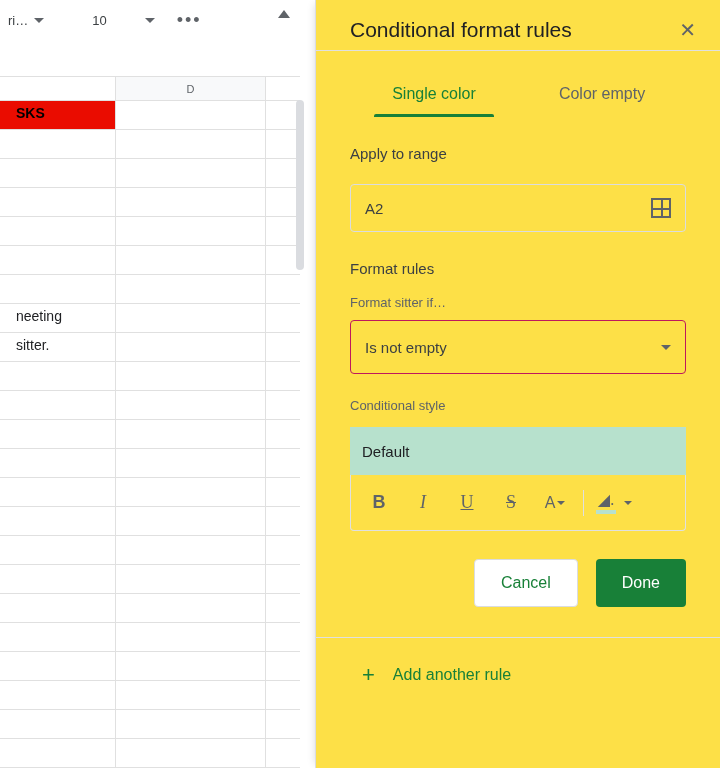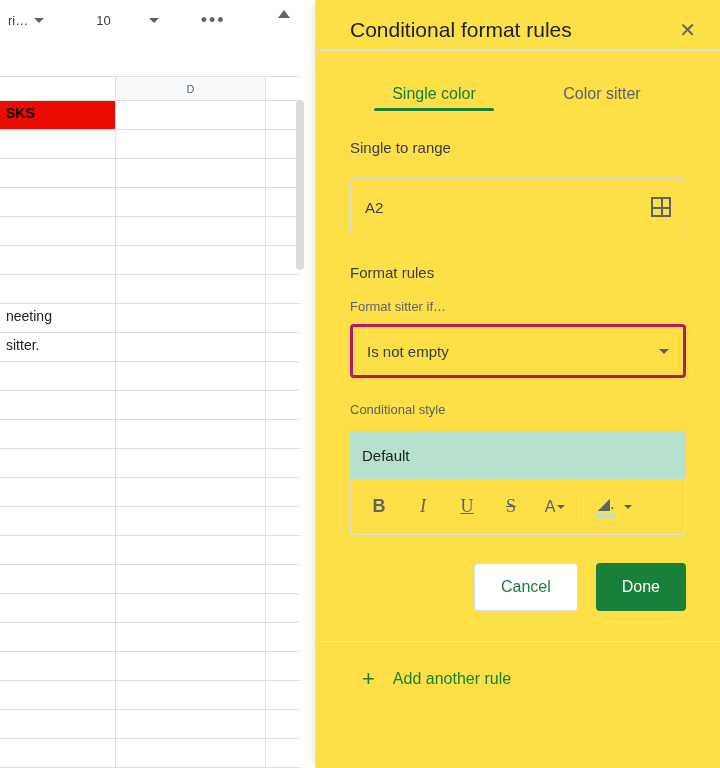--- a/index.html
+++ b/index.html
@@ -14,53 +14,53 @@
     overflow: hidden;
     position: relative;
   }
   
   .toolbar {
     position: absolute;
     top: 0; left: 0;
     height: 40px;
     display: flex;
     align-items: center;
-    gap: 20px;
+    gap: 0;
     padding-left: 4px;
   }
   .tb-item { display:flex; align-items:center; color:#3c4043; }
   .font-dd { display:flex; align-items:center; gap:6px; padding:0 4px; }
   .font-dd .txt { font-size:13px; color:#3c4043; }
   .caret-down {
     width:0; height:0; border-left:5px solid transparent; border-right:5px solid transparent;
     border-top:5px solid #5f6368;
   }
   .font-size-box {
     display:flex; align-items:center; gap:10px; padding:0 8px;
-    color:#3c4043; font-size:13px; margin-left:20px;
+    color:#3c4043; font-size:13px; margin-left:36px;
   }
   .more-dots { font-size:18px; color:#5f6368; letter-spacing:2px; margin-left:14px; }
   .chev-up {
     position:absolute; right:430px; top:10px;
     width:0; height:0; border-left:6px solid transparent; border-right:6px solid transparent;
     border-bottom:8px solid #5f6368;
   }
   
   .sheet {
     position:absolute;
     top:76px; left:0;
     width:300px;
     border-top:1px solid #e0e0e0;
   }
   .col-hdr-row { height:24px; display:flex; border-bottom:1px solid #e0e0e0; background:#fff; }
   .col-hdr-row .ch-blank { width:116px; border-right:1px solid #e0e0e0; }
   .col-hdr { width:150px; text-align:center; font-size:11px; color:#5f6368;
     border-right:1px solid #e0e0e0; line-height:24px; background:#f8f9fa;}
   .grid-row { height:29px; display:flex; border-bottom:1px solid #e0e0e0; }
-  .cellA { width:116px; border-right:1px solid #e0e0e0; padding:4px 6px; white-space:nowrap; overflow:hidden; }
+  .cellA { width:116px; border-right:1px solid #e0e0e0; padding:4px 16px; white-space:nowrap; overflow:hidden; }
   .cellD { width:150px; border-right:1px solid #e0e0e0; }
   .cellE { flex:1; }
   .row-red .cellA { background:#ea0c00; color:#000; font-weight:700; }
   .scroll-track {
     position:absolute; top:100px; left:296px; width:8px; height:170px;
     background:#dadce0; border-radius:4px;
   }
   
   .panel {
     position:absolute;
@@ -74,50 +74,50 @@
   .panel-inner { padding:0 34px; }
   .panel-header {
     display:flex; align-items:center; justify-content:space-between;
     padding:18px 24px 8px 34px;
   }
   .panel-title { font-size:21px; color:#202124; font-weight:400; }
   .close-x { font-size:20px; color:#5f6368; cursor:pointer; line-height:1; }
   .panel-divider { height:1px; background:#e0e0e0; margin-top:0px; }
   .tabs { display:flex; margin-top:26px; }
   .tab {
-    flex:1; text-align:center; font-size:16px; padding:8px 0 8px;
+    flex:1; text-align:center; font-size:16px; padding:8px 0 14px;
     color:#5f6368; cursor:pointer;
   }
   .tab.active { color:#188038; position:relative; font-weight:500; }
   .tab.active::after {
     content:""; position:absolute; left:50%; transform:translateX(-50%);
     bottom:0; width:120px; height:3px; background:#188038; border-radius:2px 2px 0 0;
   }
   .section-label { font-size:15px; color:#3c4043; font-weight:500; margin-top:28px; }
   .range-box {
-    margin-top:22px; height:58px; border:1px solid #dadce0; border-radius:4px;
+    margin-top:22px; height:48px; border:1px solid #dadce0; border-radius:4px;
     display:flex; align-items:center; justify-content:space-between;
     padding:0 14px; font-size:15px; color:#3c4043;
   }
   .grid-icon {
     width:20px; height:20px; position:relative;
   }
   .grid-icon::before {
     content:""; position:absolute; inset:0;
     border:2px solid #5f6368;
   }
   .grid-icon::after {
     content:""; position:absolute; left:2px; right:2px; top:50%; height:2px; background:#5f6368;
   }
   .grid-icon span {
     position:absolute; top:2px; bottom:2px; left:50%; width:2px; background:#5f6368;
   }
   .sublabel { font-size:13px; color:#5f6368; margin-top:18px; }
   .select-box {
-    margin-top:10px; height:54px; border:3px solid #be185d; border-radius:4px;
+    margin-top:10px; height:54px; border:1px solid #be185d; border-radius:4px;
     display:flex; align-items:center; justify-content:space-between;
     padding:0 14px; font-size:15px; color:#3c4043;
   }
   .default-preview {
     margin-top:14px; height:48px; background:#b7e1cd;
     display:flex; align-items:center; padding:0 12px;
     font-size:15px; color:#202124;
   }
   .style-toolbar {
     height:56px; border:1px solid #e0e0e0; border-top:none; border-radius:0 0 4px 4px;
@@ -297,24 +297,24 @@
 <div class="panel">
   <div class="panel-header">
     <div class="panel-title">Conditional format rules</div>
     <div class="close-x">✕</div>
   </div>
   <div class="panel-divider"></div>
 
   <div class="panel-inner">
     <div class="tabs">
       <div class="tab active">Single color</div>
-      <div class="tab">Color sitter</div>
-    </div>
-
-    <div class="section-label">Single to range</div>
+      <div class="tab">Color empty</div>
+    </div>
+
+    <div class="section-label">Apply to range</div>
     <div class="range-box">
       <span>A2</span>
       <span class="grid-icon">
           <span></span>
         </span>
     </div>
 
     <div class="section-label">Format rules</div>
     <div class="sublabel">Format sitter if…</div>
     <div class="select-box">

